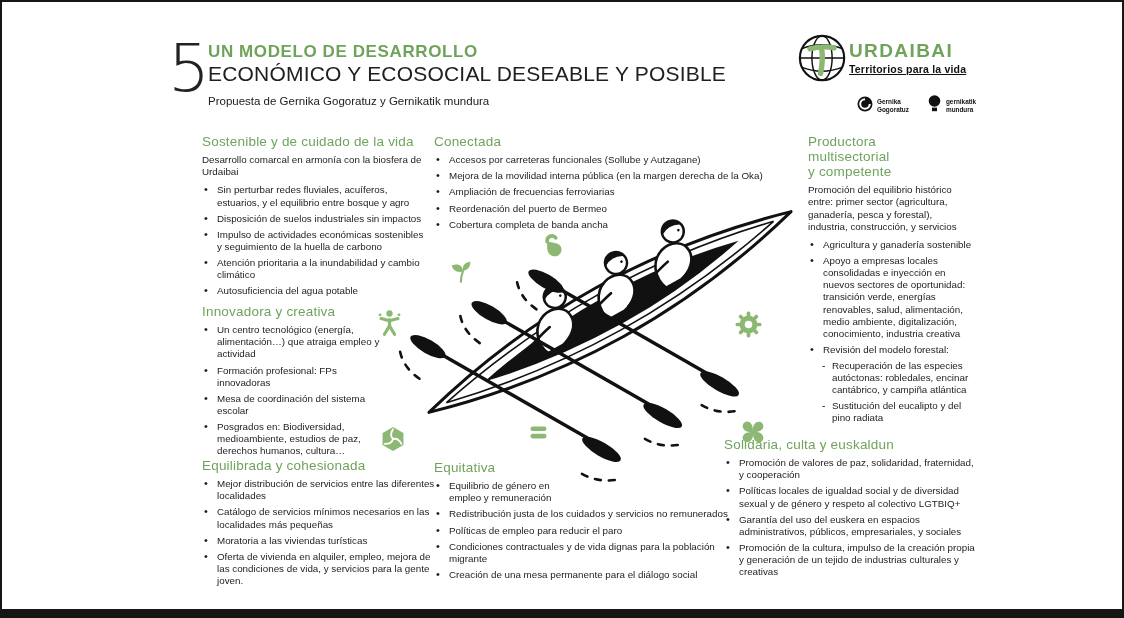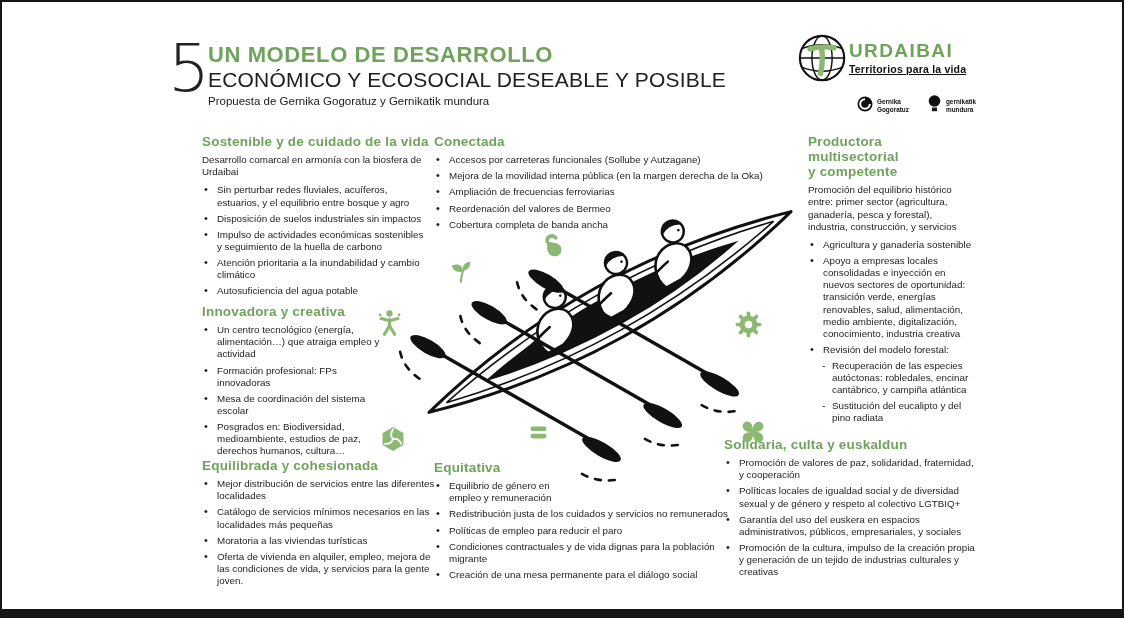--- a/index.html
+++ b/index.html
@@ -13,37 +13,37 @@
     position:relative;width:1124px;height:618px;background:#ffffff;
     font-family:"Liberation Sans",sans-serif;color:var(--ink);
     border:2px solid var(--bar);box-sizing:border-box;overflow:hidden;
   }
   .bottom-bar{position:absolute;left:0;bottom:0;width:100%;height:7px;background:var(--bar);}
 
   
   .big-num{position:absolute;left:166px;top:34px;font-size:66px;font-weight:200;line-height:1;color:#222;
     font-family:"DejaVu Sans","Liberation Sans",sans-serif;}
   .title-wrap{position:absolute;left:206px;top:41px;line-height:1.08;}
-  .t1{font-size:22px;font-weight:700;color:var(--green);letter-spacing:.6px;}
+  .t1{font-size:17px;font-weight:700;color:var(--green);letter-spacing:.6px;}
   .t2{font-size:21px;font-weight:400;color:#202020;letter-spacing:.2px;margin-top:2px;}
   .subtitle{position:absolute;left:206px;top:93px;font-size:11.5px;color:#202020;}
 
   
   .brand{position:absolute;left:795px;top:30px;width:190px;}
   .brand-row{display:flex;align-items:flex-start;}
   .brand-text{padding-top:9px;}
   .brand-name{font-size:19px;font-weight:700;color:var(--green);letter-spacing:1.4px;line-height:1;}
   .brand-tag{font-size:10.5px;font-weight:700;color:#111;margin-top:3px;letter-spacing:.2px;text-decoration:underline;}
   .partners{display:flex;gap:18px;margin:7px 0 0 60px;}
   .partner{display:flex;align-items:center;gap:4px;}
   .partner-label{font-size:6.4px;font-weight:700;line-height:1.15;color:#111;white-space:pre-line;}
 
   
   .sec{position:absolute;}
-  .sec h2{margin:0 0 5px;font-size:13.5px;font-weight:700;color:var(--green);letter-spacing:.2px;line-height:1.12;white-space:pre-line;}
+  .sec h2{margin:0 0 5px;font-size:13.5px;font-weight:400;color:var(--green);letter-spacing:.2px;line-height:1.12;white-space:pre-line;}
   .sec .intro{margin:0 0 6px;font-size:9.8px;line-height:1.24;}
   .bullets{list-style:none;margin:2px 0 0;padding:0;}
   .bullets li{position:relative;padding-left:15px;margin-bottom:4px;font-size:9.8px;line-height:1.24;white-space:pre-line;}
   .bullets li::before{content:"\2022";position:absolute;left:2px;top:-1px;font-size:11px;}
   .bullets li.sub{padding-left:24px;margin-bottom:3px;}
   .bullets li.sub::before{content:"-";left:14px;font-size:10px;top:0;}
 
   
   .gicon{position:absolute;color:var(--green_icon);}
   .gicon svg{display:block;}
@@ -119,21 +119,21 @@
       </ul>
   </section>
 
   <section class="sec" style="left:432px;top:132px;width:330px">
     <h2>Conectada</h2>
     <ul class="bullets">
 
     <li>Accesos por carreteras funcionales (Sollube y Autzagane)</li>
         <li>Mejora de la movilidad interna pública (en la margen derecha de la Oka)</li>
         <li>Ampliación de frecuencias ferroviarias</li>
-        <li>Reordenación del valores de Bermeo</li>
+        <li>Reordenación del puerto de Bermeo</li>
         <li>Cobertura completa de banda ancha</li>
       </ul>
   </section>
 
   <section class="sec" style="left:806px;top:132px;width:164px">
     <h2>Productora
 multisectorial
 y competente</h2>
     <p class="intro">Promoción del equilibrio histórico entre: primer sector (agricultura, ganadería, pesca y forestal), industria, construcción, y servicios</p>
     <ul class="bullets">

